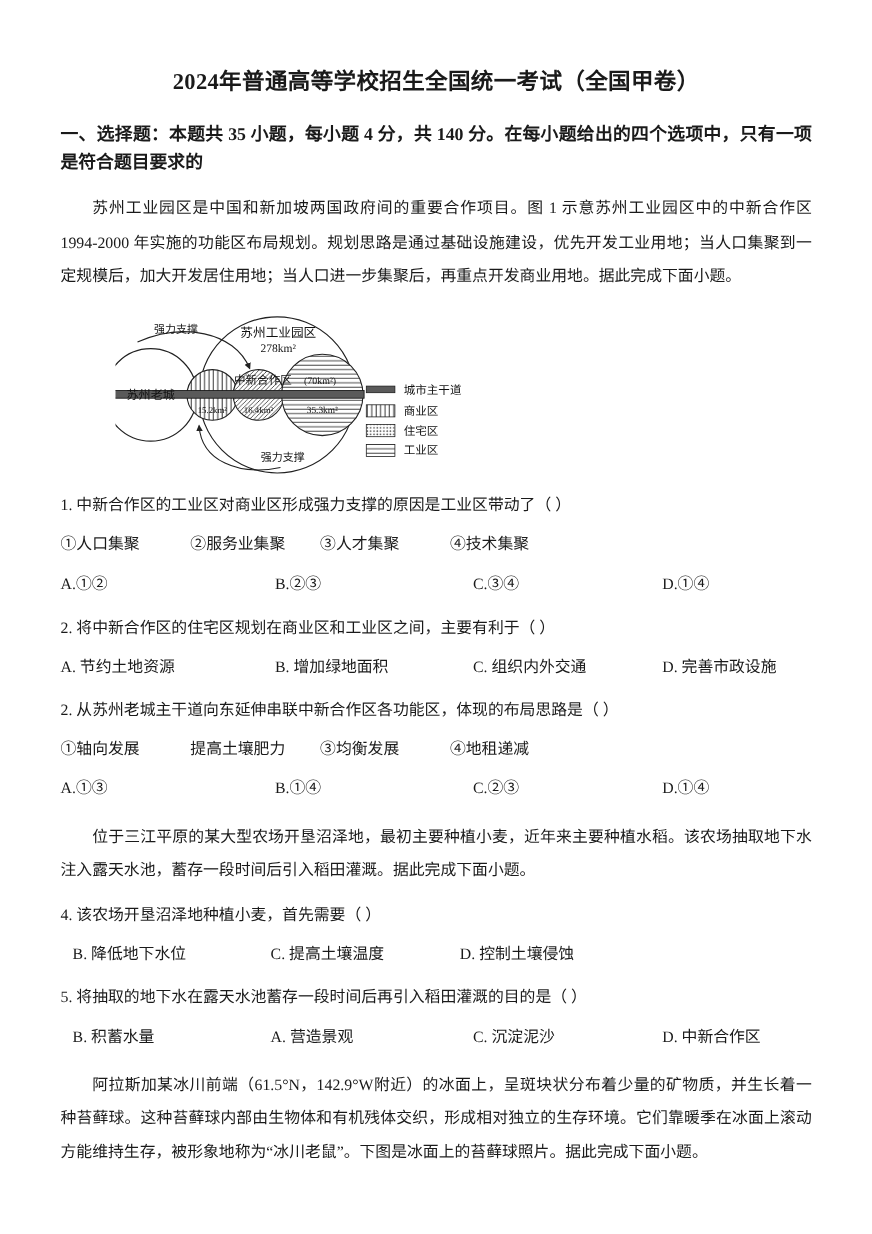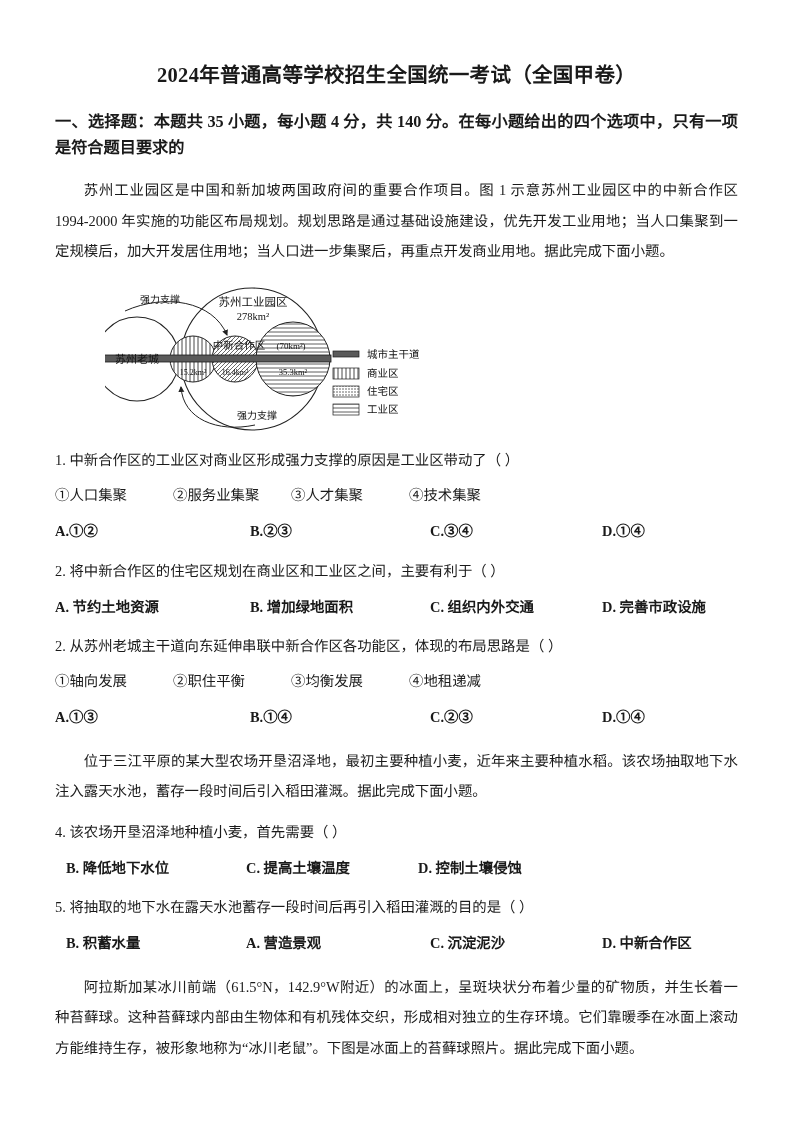--- a/index.html
+++ b/index.html
@@ -72,21 +72,20 @@
   }
   .q-sub .subitem {
     width: 118px;
     flex: 0 0 auto;
   }
   .q-options {
     margin: 9px 0 0 0;
     font-size: 14.4px;
     line-height: 1.9;
     display: flex;
-    font-weight: bold;
   }
   .q-options .opt {
     flex: 0 0 auto;
   }
   .q-options .opt.o0 { width: 184px; }
   .q-options .opt.o1 { width: 180px; margin-left: 11px; }
   .q-options .opt.o2 { width: 172px; }
   .q-options .opt.o3 { width: 140px; }
 
   
@@ -198,21 +197,21 @@
   <div class="q-options">
     <span class="opt o0">A. 节约土地资源</span>
     <span class="opt o1">B. 增加绿地面积</span>
     <span class="opt o2">C. 组织内外交通</span>
     <span class="opt o3">D. 完善市政设施</span>
   </div>
 
   <div class="q-stem">2. 从苏州老城主干道向东延伸串联中新合作区各功能区，体现的布局思路是（      ）</div>
   <div class="q-sub">
     <span class="subitem">①轴向发展</span>
-    <span class="subitem">②职住平衡</span>
+    <span class="subitem">提高土壤肥力</span>
     <span class="subitem">③均衡发展</span>
     <span class="subitem">④地租递减</span>
   </div>
   <div class="q-options">
     <span class="opt o0">A.①③</span>
     <span class="opt o1">B.①④</span>
     <span class="opt o2">C.②③</span>
     <span class="opt o3">D.①④</span>
   </div>
 

